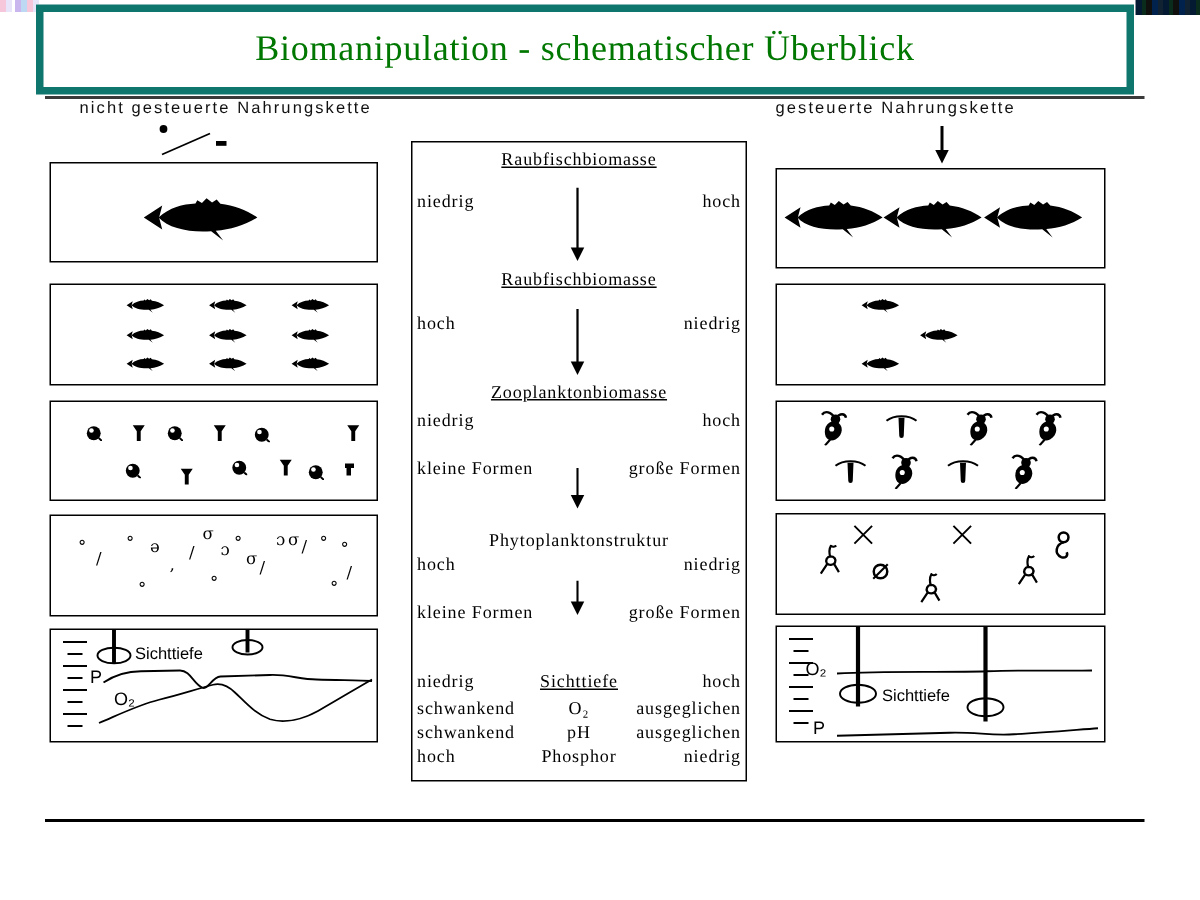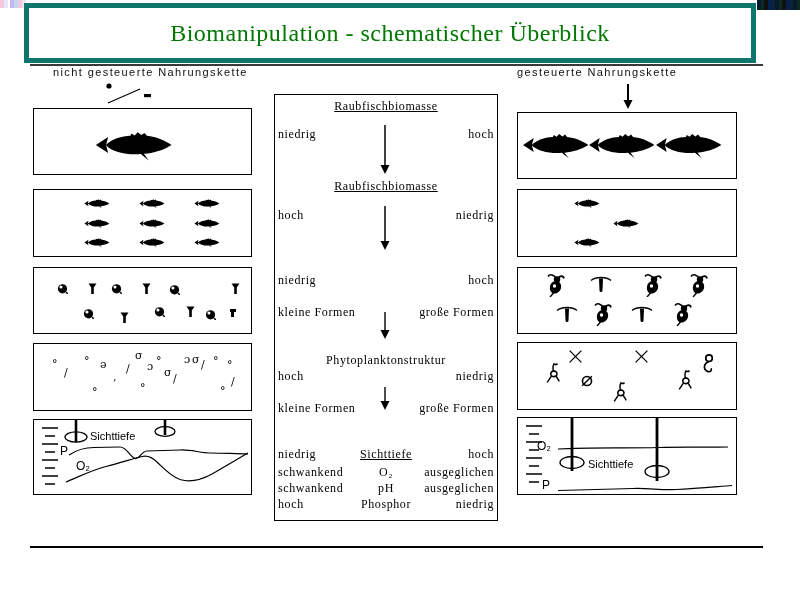--- a/index.html
+++ b/index.html
@@ -245,20 +245,21 @@
     <div class="abs ft fhead u" style="top:84px;">Raubfischbiomasse</div>
     <div class="abs ft frow" style="top:113px;">
       <span>hoch</span>
       <span>niedrig</span>
     </div>
     <svg class="abs" style="left:103px;top:111px;" width="14" height="45">
       <path d="M7,0 V36" stroke="#000" stroke-width="1.5" fill="none"></path>
         <polygon points="2.5,35 11.5,35 7,44"></polygon>
     </svg>
 
+    <div class="abs ft fhead u" style="top:159px;">Zooplanktonbiomasse</div>
     <div class="abs ft frow" style="top:178px;">
       <span>niedrig</span>
       <span>hoch</span>
     </div>
     <div class="abs ft frow" style="top:210px;">
       <span>kleine Formen</span>
       <span>große Formen</span>
     </div>
     <svg class="abs" style="left:103px;top:217px;" width="14" height="28">
       <path d="M7,0 V19" stroke="#000" stroke-width="1.4" fill="none"></path>

